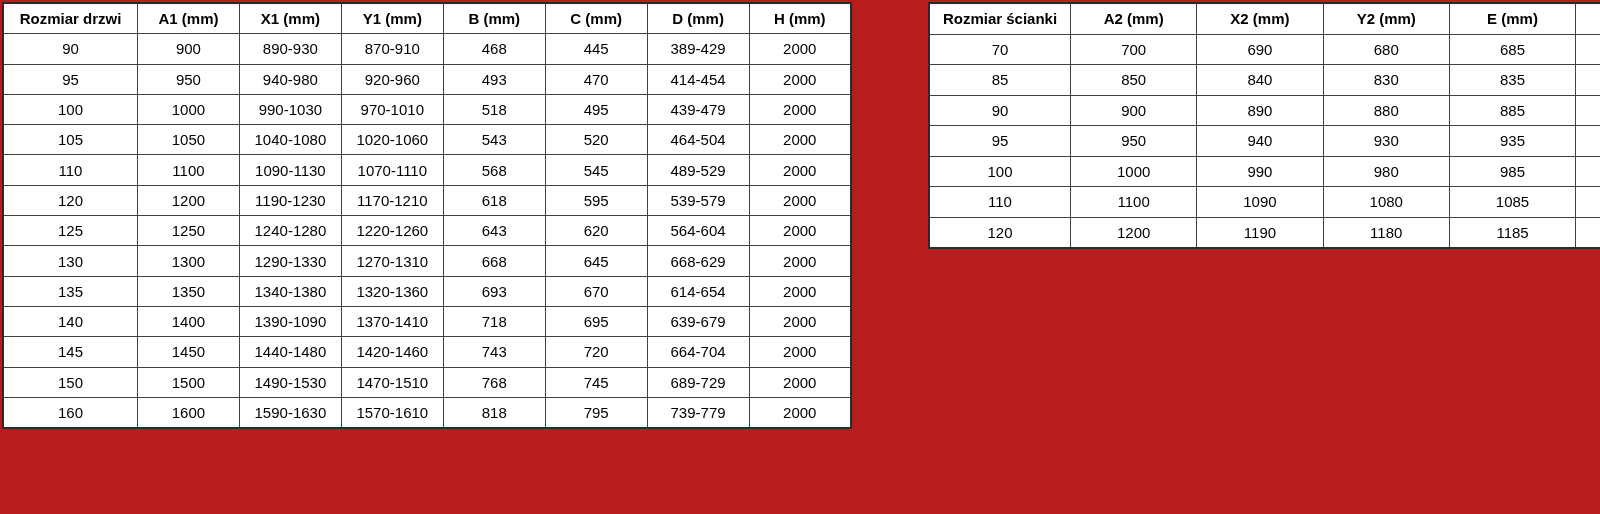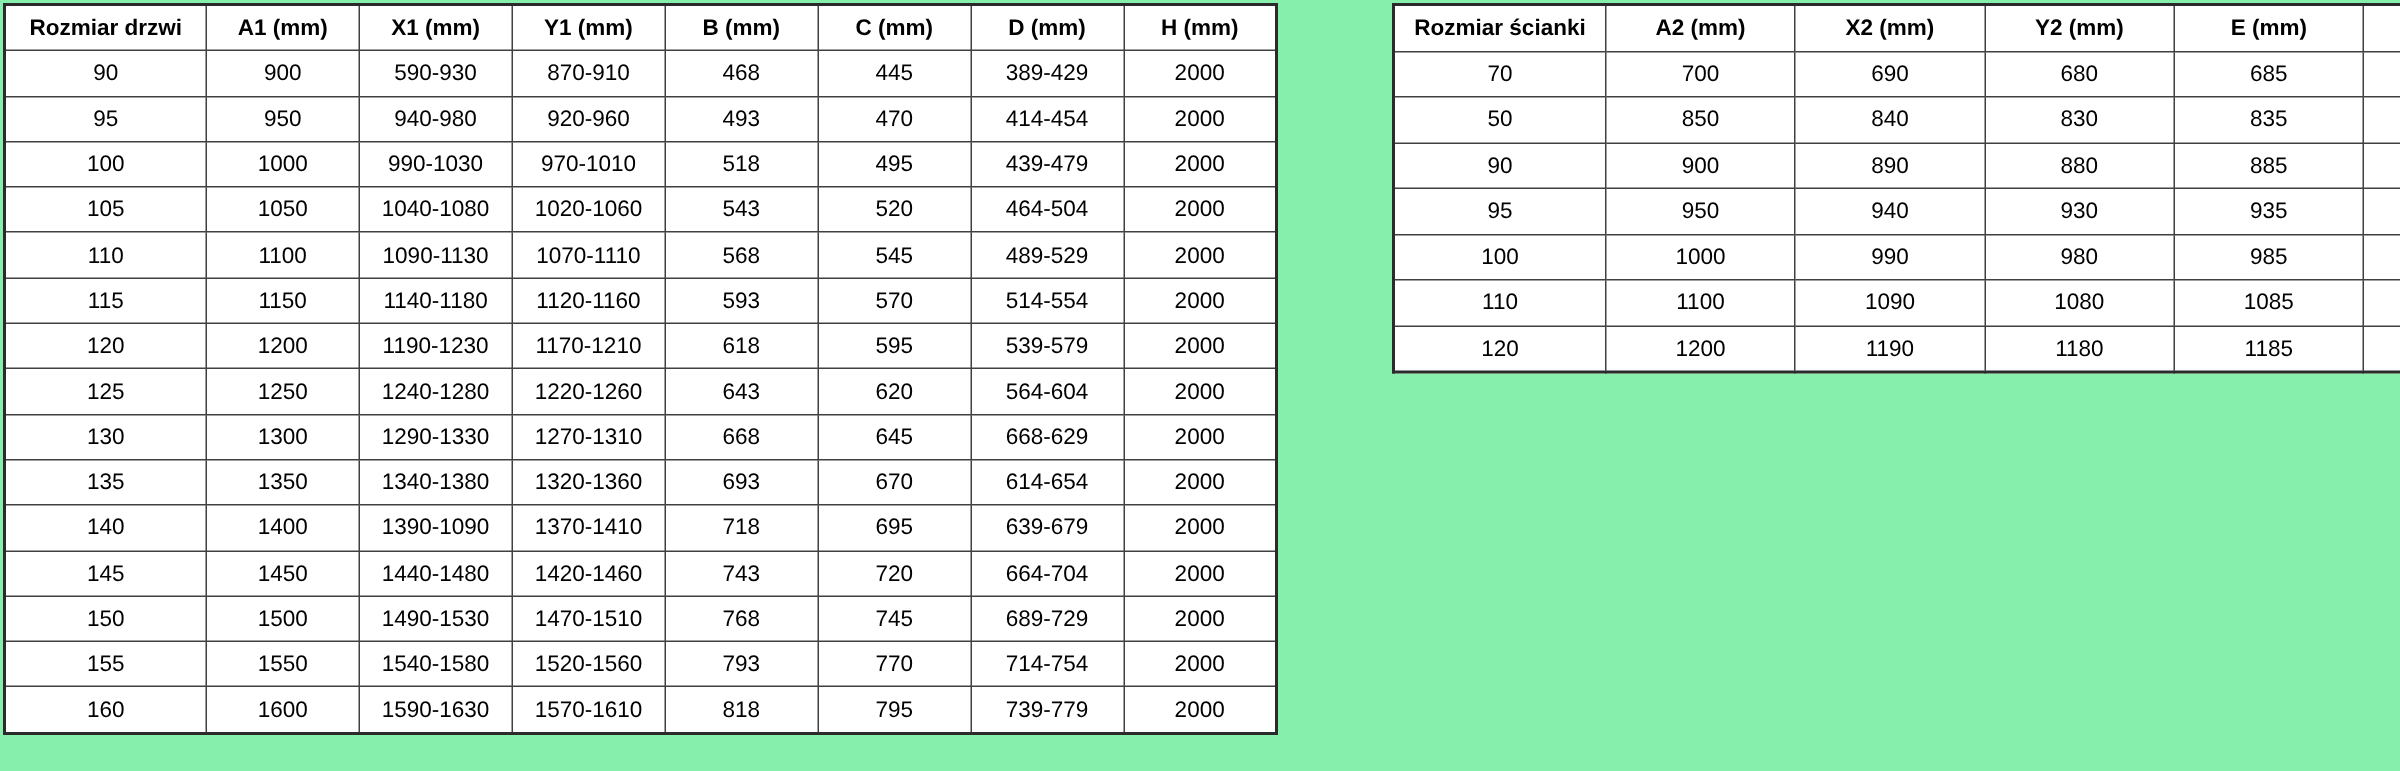--- a/index.html
+++ b/index.html
@@ -8,21 +8,21 @@
     background: #ffffff;
     width: 1600px;
     height: 514px;
     overflow: hidden;
     font-family: "Liberation Sans", sans-serif;
   }
   .canvas {
     position: relative;
     width: 1600px;
     height: 514px;
-    background: #86efac;
+    background: #b91c1c;
     text-decoration: underline;
   }
   table.spec-table {
     position: absolute;
     border-collapse: collapse;
     table-layout: fixed;
     background: #ffffff;
     border: 2px solid #2b2b2b;
   }
   table.spec-table th,
@@ -74,21 +74,21 @@
           <th>B (mm)</th>
           <th>C (mm)</th>
           <th>D (mm)</th>
           <th>H (mm)</th>
         </tr>
       </thead>
       <tbody>
         <tr>
           <td>90</td>
           <td>900</td>
-          <td>590-930</td>
+          <td>890-930</td>
           <td>870-910</td>
           <td>468</td>
           <td>445</td>
           <td>389-429</td>
           <td>2000</td>
         </tr>
         <tr>
           <td>95</td>
           <td>950</td>
           <td>940-980</td>
@@ -122,30 +122,20 @@
           <td>110</td>
           <td>1100</td>
           <td>1090-1130</td>
           <td>1070-1110</td>
           <td>568</td>
           <td>545</td>
           <td>489-529</td>
           <td>2000</td>
         </tr>
         <tr>
-          <td>115</td>
-          <td>1150</td>
-          <td>1140-1180</td>
-          <td>1120-1160</td>
-          <td>593</td>
-          <td>570</td>
-          <td>514-554</td>
-          <td>2000</td>
-        </tr>
-        <tr>
           <td>120</td>
           <td>1200</td>
           <td>1190-1230</td>
           <td>1170-1210</td>
           <td>618</td>
           <td>595</td>
           <td>539-579</td>
           <td>2000</td>
         </tr>
         <tr>
@@ -202,30 +192,20 @@
           <td>150</td>
           <td>1500</td>
           <td>1490-1530</td>
           <td>1470-1510</td>
           <td>768</td>
           <td>745</td>
           <td>689-729</td>
           <td>2000</td>
         </tr>
         <tr>
-          <td>155</td>
-          <td>1550</td>
-          <td>1540-1580</td>
-          <td>1520-1560</td>
-          <td>793</td>
-          <td>770</td>
-          <td>714-754</td>
-          <td>2000</td>
-        </tr>
-        <tr>
           <td>160</td>
           <td>1600</td>
           <td>1590-1630</td>
           <td>1570-1610</td>
           <td>818</td>
           <td>795</td>
           <td>739-779</td>
           <td>2000</td>
         </tr>
       </tbody>
@@ -244,21 +224,21 @@
       <tbody>
         <tr>
           <td>70</td>
           <td>700</td>
           <td>690</td>
           <td>680</td>
           <td>685</td>
           <td>2000</td>
         </tr>
         <tr>
-          <td>50</td>
+          <td>85</td>
           <td>850</td>
           <td>840</td>
           <td>830</td>
           <td>835</td>
           <td>2000</td>
         </tr>
         <tr>
           <td>90</td>
           <td>900</td>
           <td>890</td>

